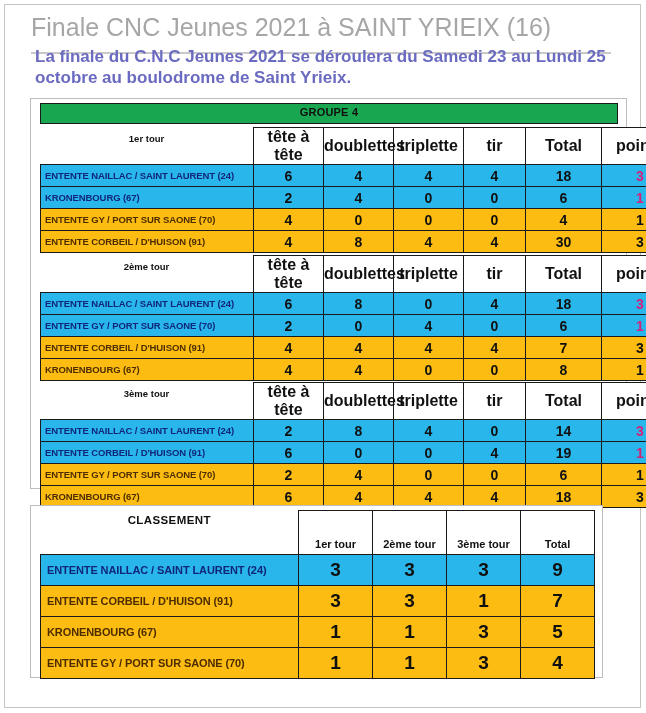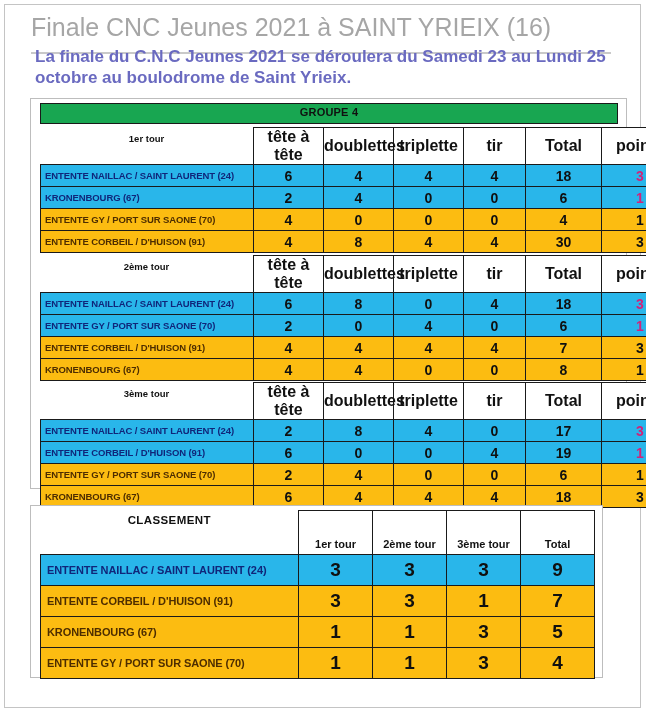--- a/index.html
+++ b/index.html
@@ -369,21 +369,21 @@
             <th>points</th>
           </tr>
         </thead>
         <tbody>
           <tr class="row-blue">
             <td class="name">ENTENTE NAILLAC / SAINT LAURENT (24)</td>
             <td>2</td>
             <td>8</td>
             <td>4</td>
             <td>0</td>
-            <td>17</td>
+            <td>14</td>
             <td class="pts">3</td>
           </tr>
           <tr class="row-blue">
             <td class="name">ENTENTE CORBEIL / D'HUISON (91)</td>
             <td>6</td>
             <td>0</td>
             <td>0</td>
             <td>4</td>
             <td>19</td>
             <td class="pts">1</td>

